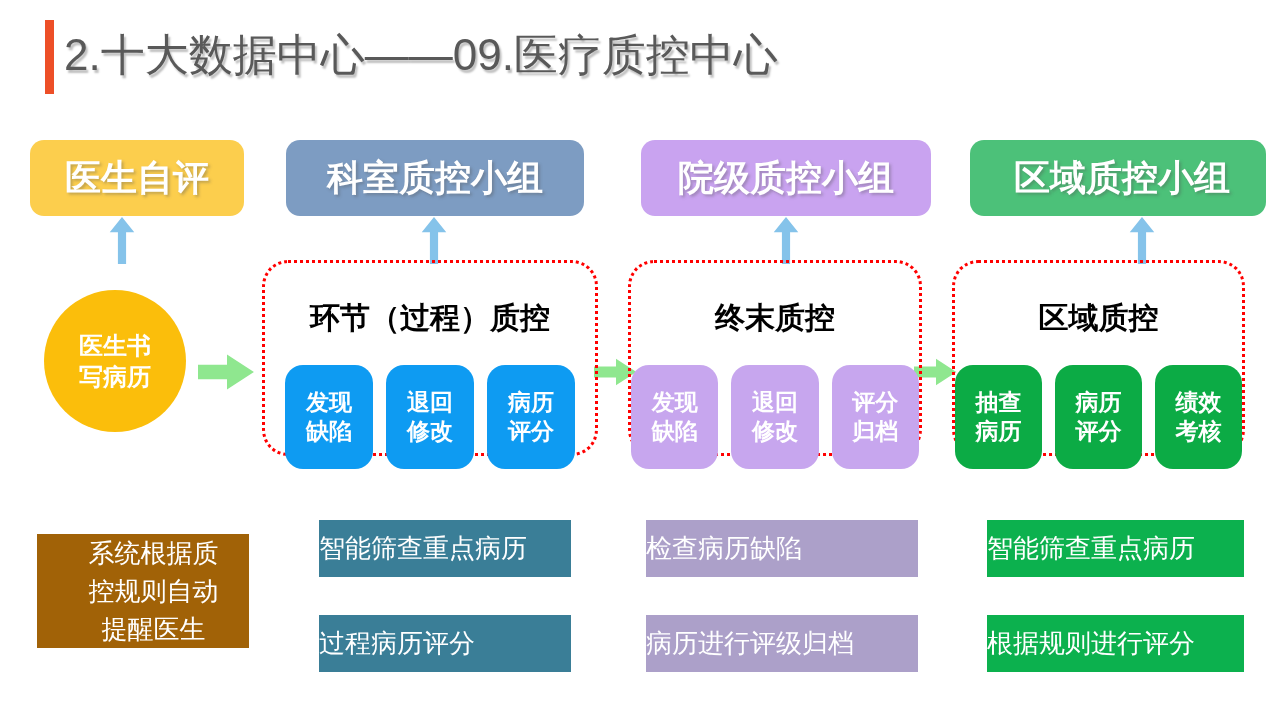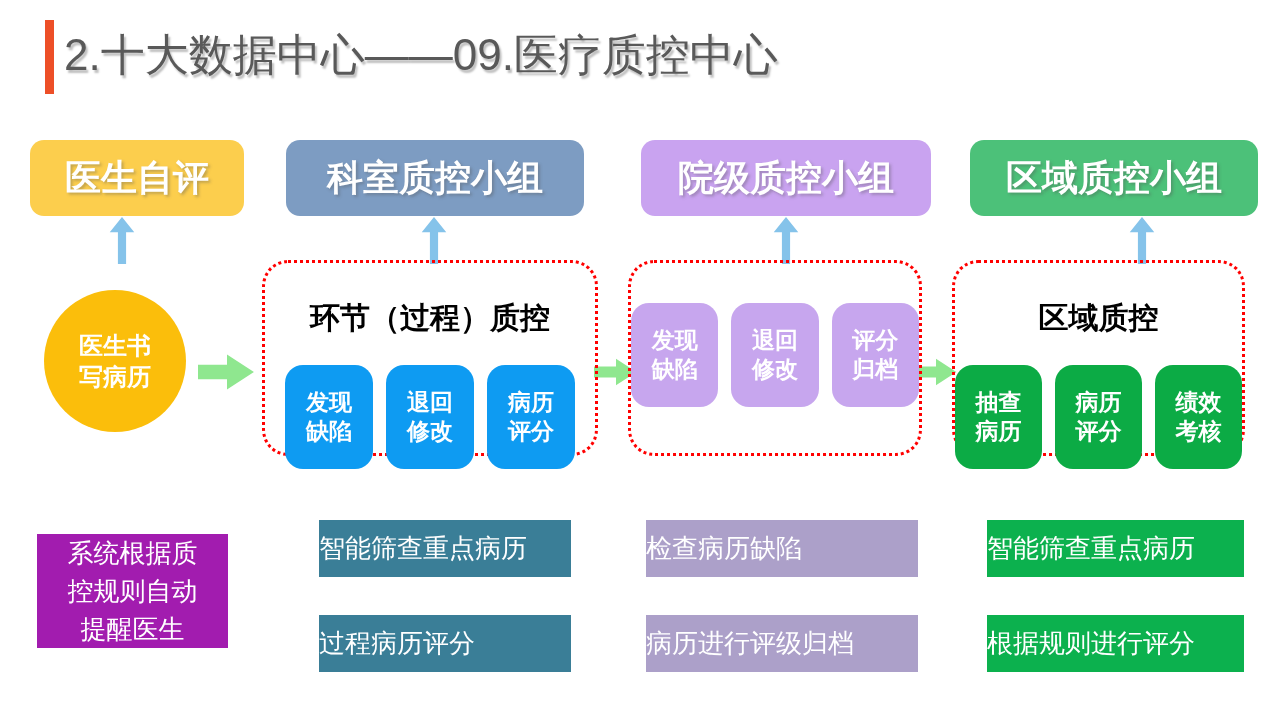--- a/index.html
+++ b/index.html
@@ -11,21 +11,21 @@
   .slide-title{position:absolute;left:64px;top:26px;margin:0;font-size:44px;font-weight:normal;
                color:#595959;text-shadow:2px 3px 2px rgba(0,0,0,0.25);white-space:nowrap;}
 
   
   .header-box{position:absolute;top:140px;height:76px;border-radius:14px;display:flex;
               align-items:center;justify-content:center;color:#fff;font-size:36px;font-weight:bold;
               text-shadow:2px 2px 3px rgba(80,80,80,0.35);}
   .h-yellow{left:30px;width:214px;background:#FCCE4D;text-align:center;}
   .h-slate{left:286px;width:298px;background:#7D9CC2;}
   .h-purple{left:641px;width:290px;background:#C9A3F0;}
-  .h-green{left:970px;width:288px;background:#4CC179;}
+  .h-green{left:970px;width:288px;background:#4CC179;padding-left:8px;}
 
   
   .up-arrow{position:absolute;width:30px;height:47px;}
   .flow-arrow{position:absolute;}
 
   
   .circle{position:absolute;left:44px;top:290px;width:142px;height:142px;border-radius:50%;
           background:#FBBE0B;display:flex;align-items:center;justify-content:center;}
   .circle span{color:#fff;font-size:24px;font-weight:bold;text-align:center;
                white-space:pre-line;line-height:1.3;}
@@ -39,23 +39,23 @@
               justify-content:center;color:#fff;font-size:23px;font-weight:bold;text-align:center;
               white-space:pre-line;line-height:1.25;}
   .stage-1{left:262px;width:336px;}
   .stage-2{left:628px;width:294px;}
   .stage-3{left:952px;width:293px;}
   .item-blue{background:#0E9BF2;}
   .item-purple{background:#C7A6EE;}
   .item-green{background:#0CAB45;}
 
   
-  .doctor-note{position:absolute;left:37px;top:534px;width:191px;height:114px;background:#a21caf;
+  .doctor-note{position:absolute;left:37px;top:534px;width:191px;height:114px;background:#a16207;
                display:flex;align-items:center;justify-content:center;color:#fff;font-size:26px;
-               text-align:center;white-space:pre-line;line-height:38px;}
+               text-align:center;white-space:pre-line;line-height:38px;padding-left:21px;}
   .note-box{position:absolute;height:57px;display:flex;align-items:center;box-sizing:border-box;
             color:#fff;font-size:26px;}
   .row-1{top:520px;} .row-2{top:615px;}
   .col-teal{left:319px;width:252px;background:#3A7E97;}
   .col-purple{left:646px;width:272px;background:#ACA0C9;}
   .col-green{left:987px;width:257px;background:#0CB14E;}
 </style>
 </head>
 <body>
 
@@ -111,20 +111,21 @@
       <div class="stage-item item-blue">发现
 缺陷</div>
       <div class="stage-item item-blue">退回
 修改</div>
       <div class="stage-item item-blue">病历
 评分</div>
     </div>
   </div>
 
   <div class="stage stage-2">
+    <div class="stage-title">终末质控</div>
     <div class="stage-items">
       <div class="stage-item item-purple">发现
 缺陷</div>
       <div class="stage-item item-purple">退回
 修改</div>
       <div class="stage-item item-purple">评分
 归档</div>
     </div>
   </div>
 

